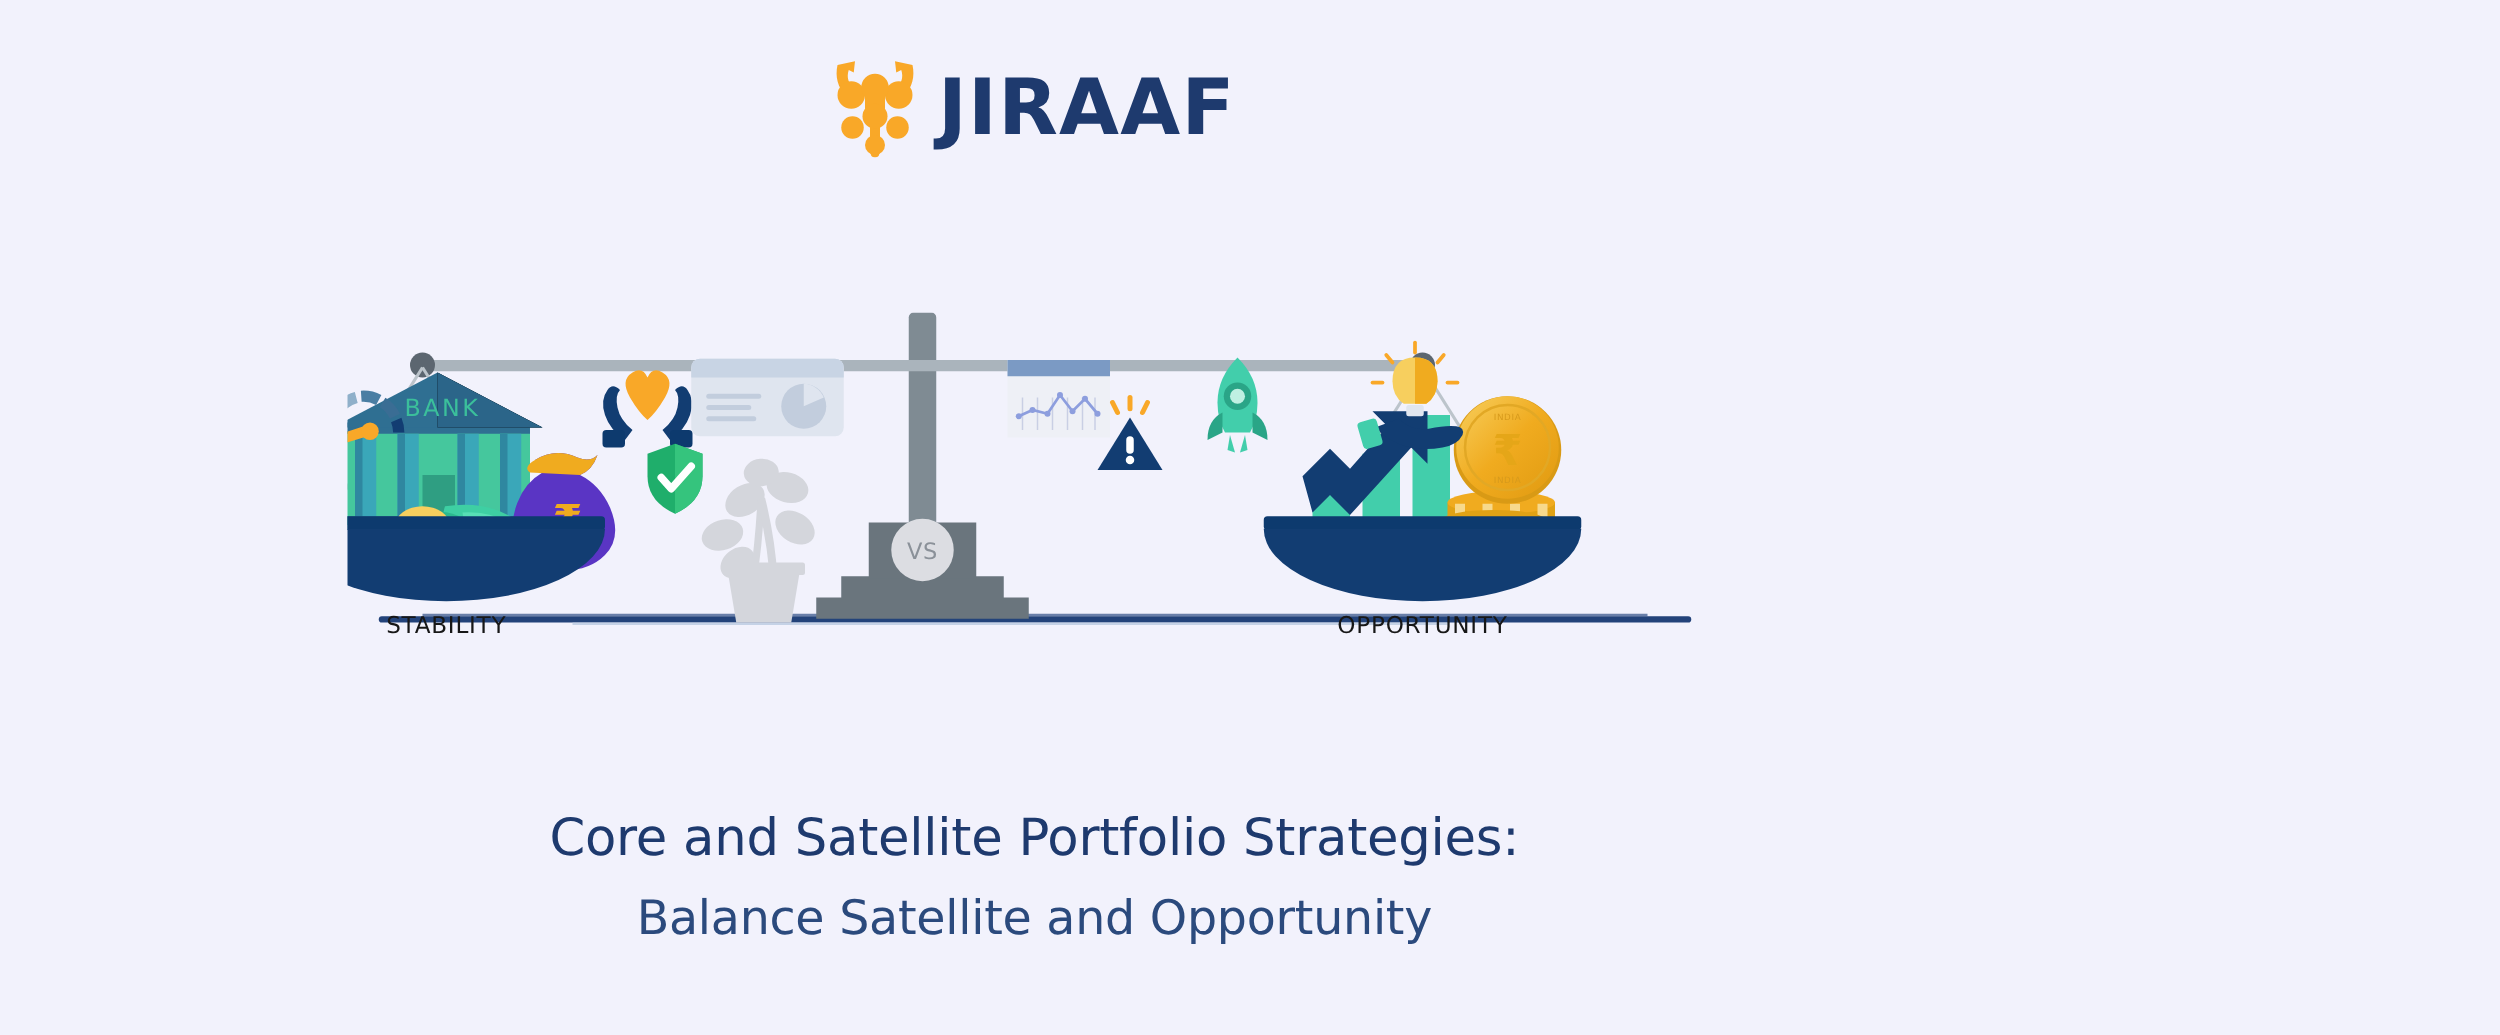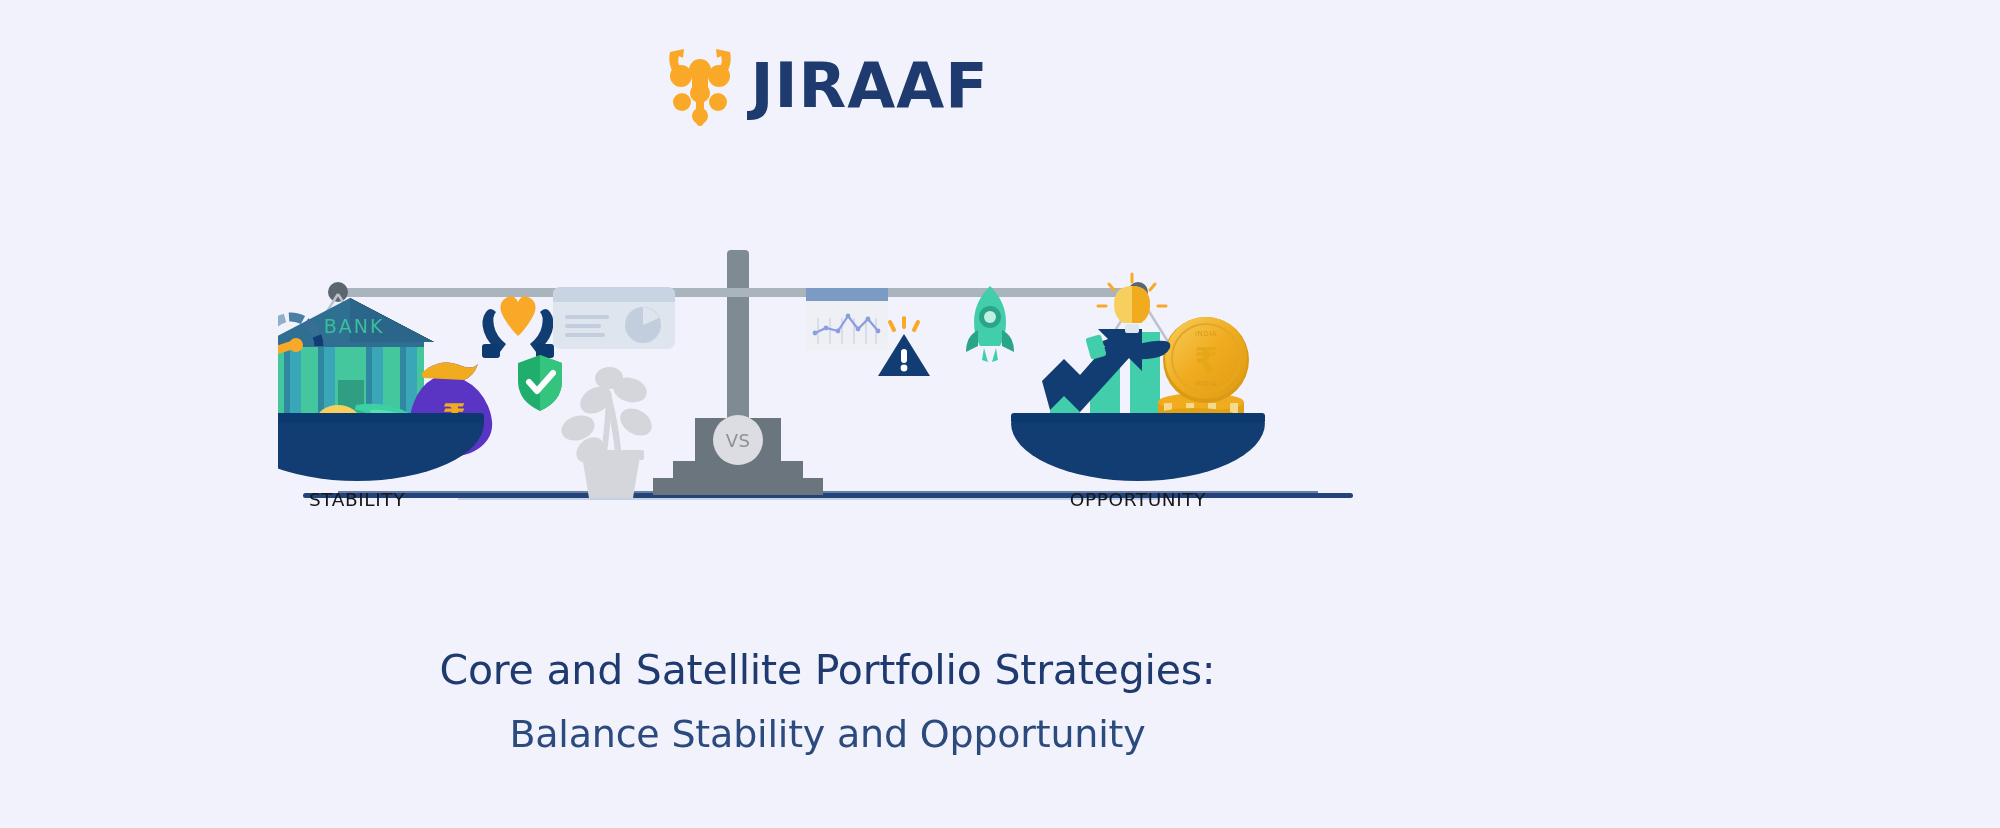--- a/index.html
+++ b/index.html
@@ -352,16 +352,16 @@
         <path d="M34 6 q18 0 18 19 q0 12 -9 18 h-9 z" fill="#f0ab1f"></path>
         <rect x="27" y="44" width="14" height="9" rx="2" fill="#e0e6ef"></rect>
         <path d="M2 62 q22 22 54 16 q12 -2 16 -10 q2 -6 -5 -7 q-8 -1 -22 2 q-14 2 -24 -8 z" fill="#123d72"></path>
         <rect x="-10" y="56" width="16" height="22" rx="3" fill="#42ceab" transform="rotate(-16 -2 67)"></rect>
       </g>
     </svg>
   </div>
 
   <div class="headings">
     <h1 class="title">Core and Satellite Portfolio Strategies:</h1>
-    <h2 class="subtitle">Balance Stability and Opportunity</h2>
+    <h2 class="subtitle">Balance Satellite and Opportunity</h2>
   </div>
 
 </div>
 
 </body></html>

